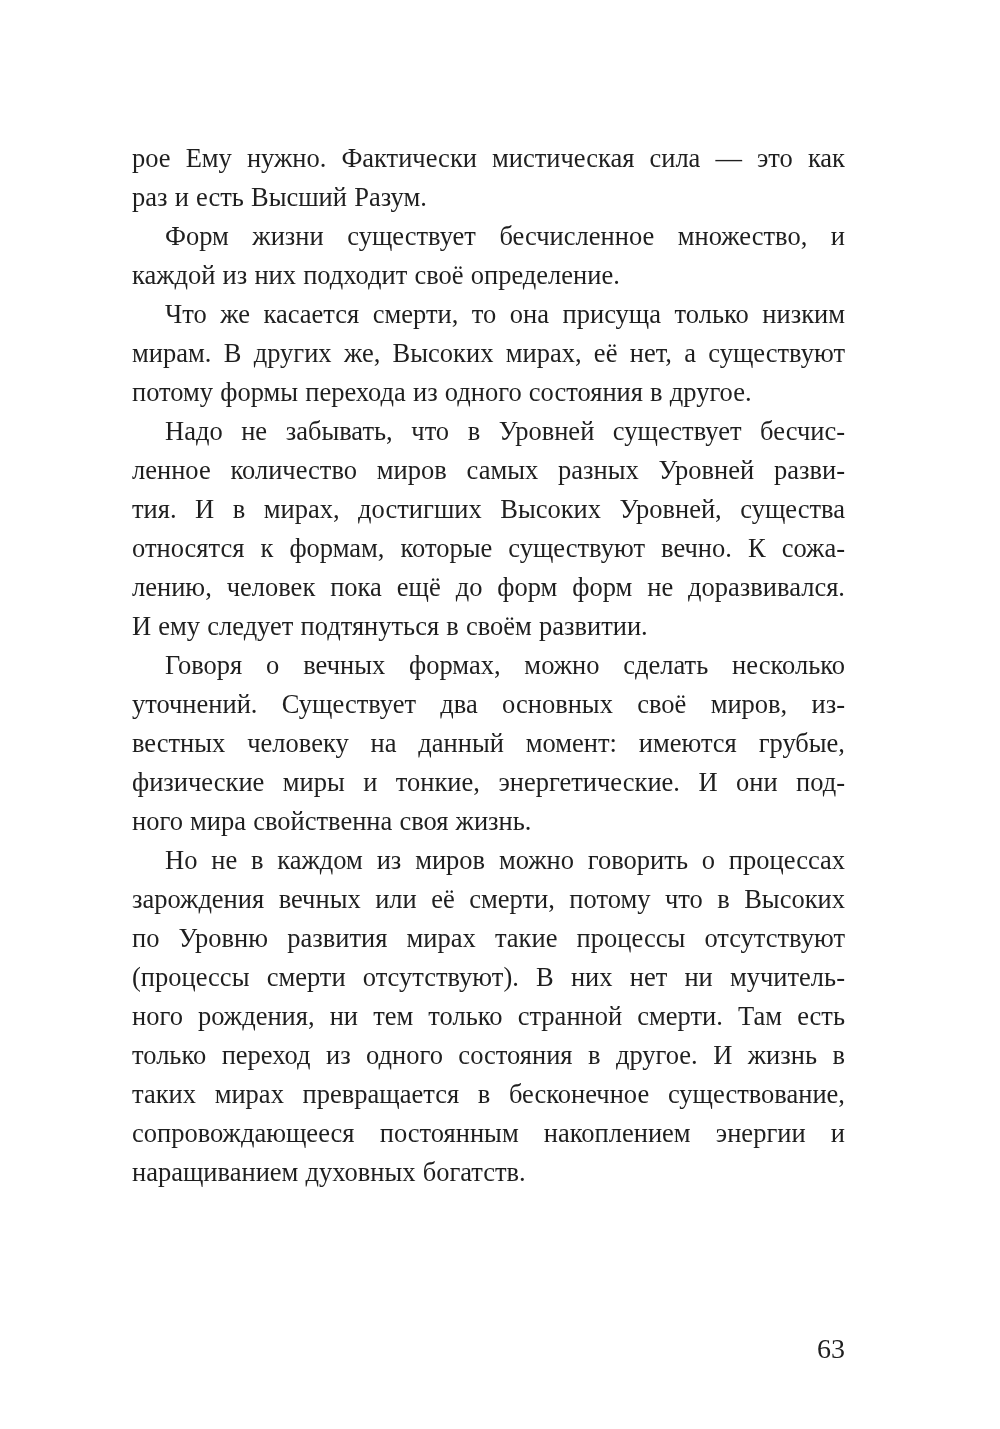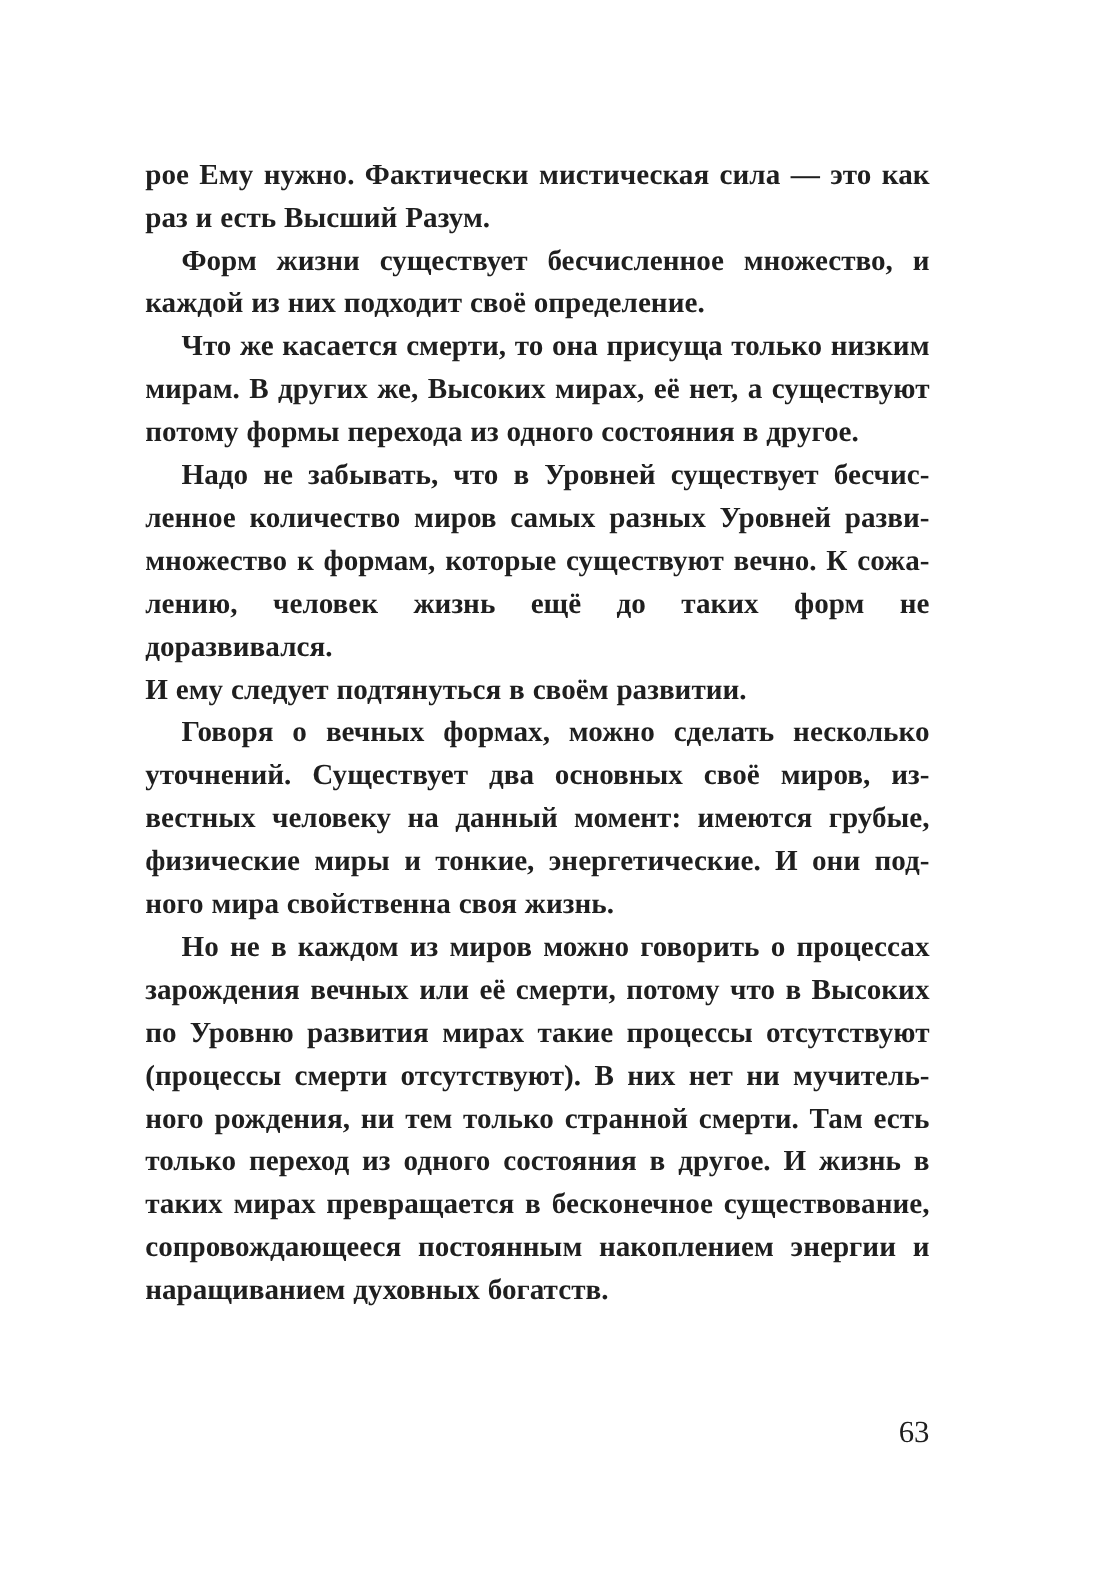--- a/index.html
+++ b/index.html
@@ -19,41 +19,41 @@
     font-family: "Liberation Serif", "DejaVu Serif", serif;
     color: var(--ink);
     overflow: hidden;
   }
   .text-block {
     position: absolute;
     left: 132px;
     top: 139px;
     width: 713px;
   }
-  .paragraph { margin: 0; font-weight: bold; }
+  .paragraph { margin: 0; }
   .line {
     font-size: 26.5px;
     line-height: 39px;
     color: var(--ink);
     text-align: justify;
     text-align-last: justify;
     -moz-text-align-last: justify;
     word-spacing: 0.02em;
   }
   .line.last {
     text-align-last: left;
     -moz-text-align-last: left;
   }
   .line.indent {
     text-indent: 33px;
   }
   .page-number {
     position: absolute;
     left: 132px;
-    top: 1286px;
+    top: 1332px;
     width: 713px;
     text-align: right;
     font-size: 28px;
     line-height: 34px;
     color: var(--ink);
   }
 </style>
 </head>
 <body>
 
@@ -68,22 +68,23 @@
         <div class="line last">каждой из них подходит своё определение.</div>
       </div>
       <div class="paragraph">
         <div class="line indent">Что же касается смерти, то она присуща только низким</div>
         <div class="line">мирам. В других же, Высоких мирах, её нет, а существуют</div>
         <div class="line last">потому формы перехода из одного состояния в другое.</div>
       </div>
       <div class="paragraph">
         <div class="line indent">Надо не забывать, что в Уровней существует бесчис-</div>
         <div class="line">ленное количество миров самых разных Уровней разви-</div>
-        <div class="line">множество к формам, которые существуют вечно. К сожа-</div>
-        <div class="line">лению, человек жизнь ещё до таких форм не доразвивался.</div>
+        <div class="line">тия. И в мирах, достигших Высоких Уровней, существа</div>
+        <div class="line">относятся к формам, которые существуют вечно. К сожа-</div>
+        <div class="line">лению, человек пока ещё до форм форм не доразвивался.</div>
         <div class="line last">И ему следует подтянуться в своём развитии.</div>
       </div>
       <div class="paragraph">
         <div class="line indent">Говоря о вечных формах, можно сделать несколько</div>
         <div class="line">уточнений. Существует два основных своё миров, из-</div>
         <div class="line">вестных человеку на данный момент: имеются грубые,</div>
         <div class="line">физические миры и тонкие, энергетические. И они под-</div>
         <div class="line last">ного мира свойственна своя жизнь.</div>
       </div>
       <div class="paragraph">

